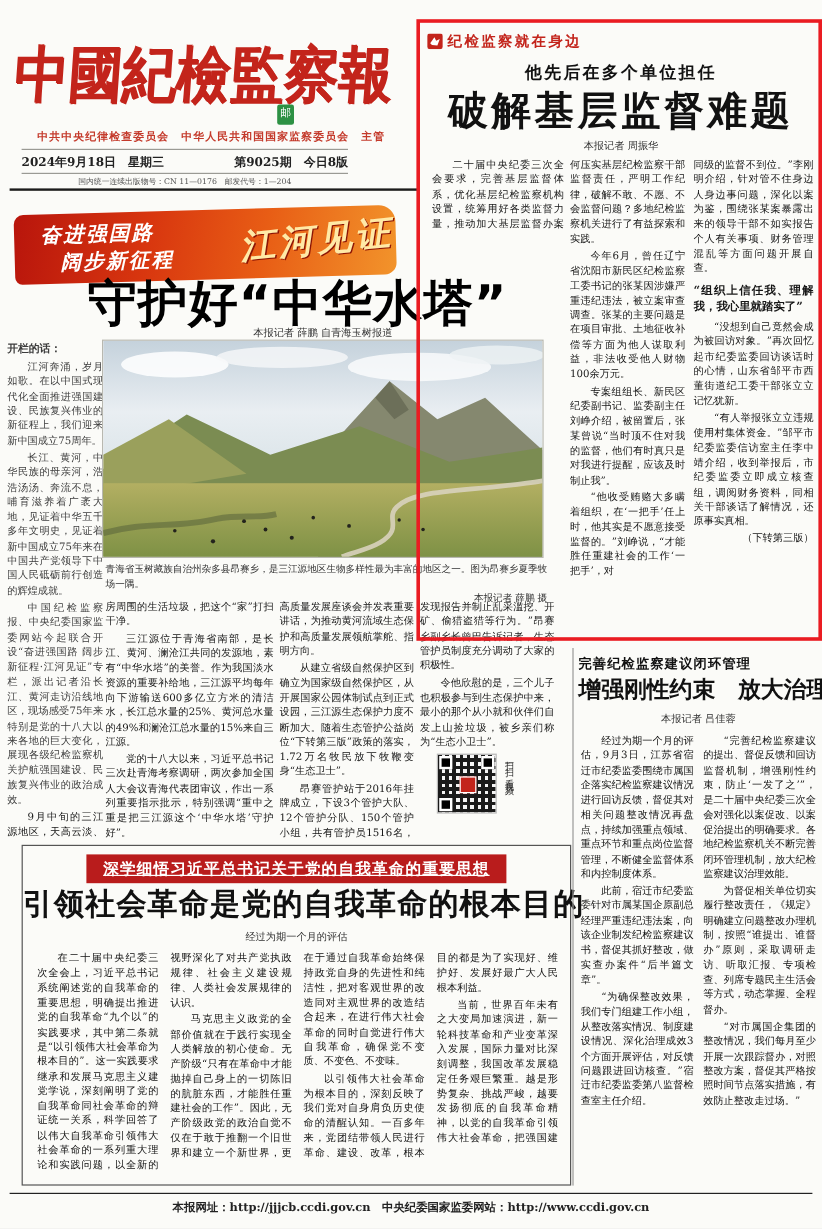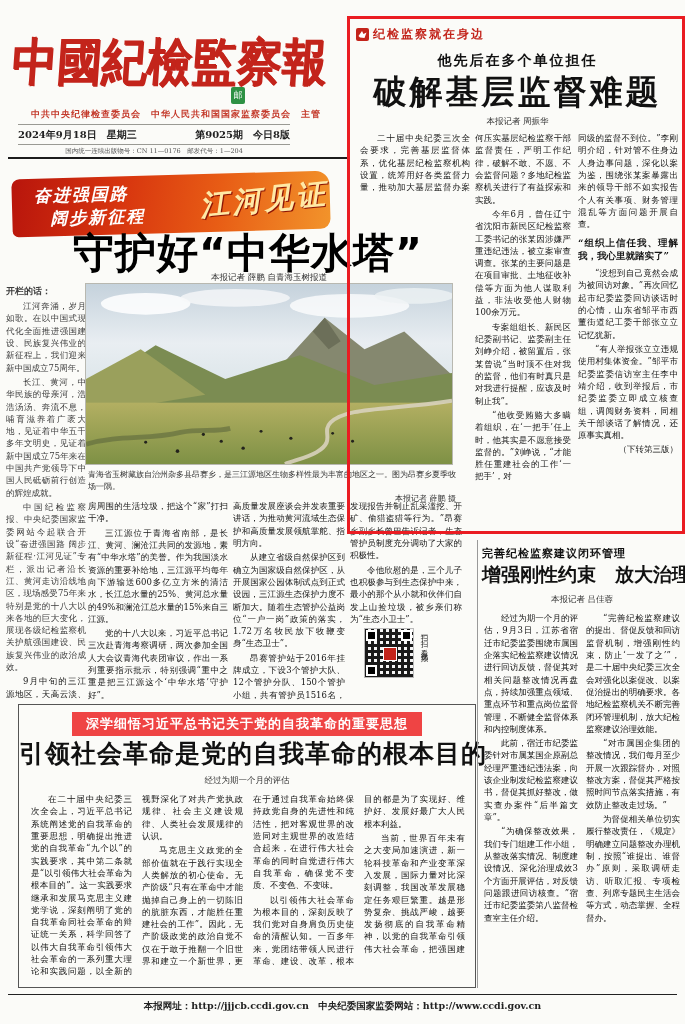--- a/index.html
+++ b/index.html
@@ -57,21 +57,21 @@
   .qr-row{left:364px;top:628px;display:flex;gap:5px;align-items:flex-start;}
   .qr{width:48px;height:48px;border:1px solid #bbb;background:
       repeating-linear-gradient(0deg,#1a1a1a 0 3px,transparent 3px 6px),
       repeating-linear-gradient(90deg,#1a1a1a 0 3px,#f4f4f4 3px 6px);position:relative;}
   .qr .c{position:absolute;width:11px;height:11px;background:#000;border:2px solid #fff;box-sizing:border-box;}
   .qr .c1{left:1px;top:1px;} .qr .c2{right:1px;top:1px;} .qr .c3{left:1px;bottom:1px;}
   .qr .red{position:absolute;left:18px;top:18px;width:12px;height:12px;background:#c3241b;border:1px solid #fff;}
   .qr-caption{writing-mode:vertical-rl;font-size:7.5px;letter-spacing:3px;color:#222;height:48px;}
   
   .mid-box{left:18px;top:704px;width:458px;height:284px;border:1px solid #555;box-sizing:border-box;}
-  .mid-bar{position:absolute;left:50%;transform:translateX(-50%);top:7px;background:#ef4444;color:#fff;font-weight:700;font-size:13px;letter-spacing:1px;padding:3px 14px;white-space:nowrap;font-family:"DejaVu Sans","Liberation Sans",sans-serif;}
+  .mid-bar{position:absolute;left:50%;transform:translateX(-50%);top:7px;background:#b91c1c;color:#fff;font-weight:700;font-size:13px;letter-spacing:1px;padding:3px 14px;white-space:nowrap;font-family:"DejaVu Sans","Liberation Sans",sans-serif;text-decoration:underline;}
   .mid-head{position:absolute;left:0;top:32px;width:100%;text-align:center;font-size:25px;font-weight:900;letter-spacing:1px;white-space:nowrap;}
   .mid-byline{position:absolute;left:0;top:70px;width:100%;text-align:center;font-size:8.5px;color:#333;}
   .mid-body{position:absolute;left:12px;top:88px;width:434px;height:186px;column-count:4;column-gap:10px;font-size:8.5px;line-height:1.45;text-align:justify;overflow:hidden;}
   .mid-body p{margin:0 0 2px;text-indent:2em;}
   
   .vrule{left:477px;top:540px;width:1px;height:448px;background:#999;}
   .rb-art{left:482px;top:540px;width:200px;height:448px;}
   .rb-kicker{position:absolute;left:0;top:6px;width:100%;text-align:left;font-size:11px;font-weight:700;letter-spacing:1px;}
   .rb-head{position:absolute;left:0;top:22px;width:100%;text-align:center;font-size:19px;font-weight:900;white-space:nowrap;}
   .rb-byline{position:absolute;left:0;top:54px;width:100%;text-align:center;font-size:8.5px;color:#333;}
@@ -190,21 +190,21 @@
   </div>
 
   <div class="col" style="left:88px;top:500px;width:140px;height:200px;">
     <p class="noindent">房周围的生活垃圾，把这个“家”打扫干净。</p>
     <p>三江源位于青海省南部，是长江、黄河、澜沧江共同的发源地，素有“中华水塔”的美誉。作为我国淡水资源的重要补给地，三江源平均每年向下游输送600多亿立方米的清洁水，长江总水量的25%、黄河总水量的49%和澜沧江总水量的15%来自三江源。</p>
     <p>党的十八大以来，习近平总书记三次赴青海考察调研，两次参加全国人大会议青海代表团审议，作出一系列重要指示批示，特别强调“重中之重是把三江源这个‘中华水塔’守护好”。</p>
 
   </div>
   <div class="col" style="left:233px;top:500px;width:112px;height:200px;">
     <p class="noindent">高质量发展座谈会并发表重要讲话，为推动黄河流域生态保护和高质量发展领航掌舵、指明方向。</p>
-    <p>从建立省级自然保护区到确立为国家级自然保护区，从开展国家公园体制试点到正式设园，三江源生态保护力度不断加大。随着生态管护公益岗位“一户一岗”政策的落实，1.72万名牧民放下牧鞭变身“生态卫士”。</p>
+    <p>从建立省级自然保护区到确立为国家级自然保护区，从开展国家公园体制试点到正式设园，三江源生态保护力度不断加大。随着生态管护公益岗位“下转第三版”政策的落实，1.72万名牧民放下牧鞭变身“生态卫士”。</p>
     <p>昂赛管护站于2016年挂牌成立，下设3个管护大队、12个管护分队、150个管护小组，共有管护员1516名，每名管护员每年可获得2.1万元工资性收入。</p>
 
   </div>
   <div class="col" style="left:350px;top:500px;width:112px;height:126px;">
     <p class="noindent">发现报告并制止乱采滥挖、开矿、偷猎盗猎等行为。”昂赛乡副乡长曾巴告诉记者，生态管护员制度充分调动了大家的积极性。</p>
     <p>令他欣慰的是，三个儿子也积极参与到生态保护中来，最小的那个从小就和伙伴们自发上山捡垃圾，被乡亲们称为“生态小卫士”。</p>
 
   </div>
 
   <div class="abs qr-row">
@@ -232,22 +232,22 @@
   <div class="abs vrule"></div>
   <div class="abs rb-art">
     <div class="rb-kicker">完善纪检监察建议闭环管理</div>
     <div class="rb-head">增强刚性约束　放大治理效能</div>
     <div class="rb-byline">本报记者 吕佳蓉</div>
     <div class="rb-body">
       <p>经过为期一个月的评估，9月3日，江苏省宿迁市纪委监委围绕市属国企落实纪检监察建议情况进行回访反馈，督促其对相关问题整改情况再盘点，持续加强重点领域、重点环节和重点岗位监督管理，不断健全监督体系和内控制度体系。</p>
       <p>此前，宿迁市纪委监委针对市属某国企原副总经理严重违纪违法案，向该企业制发纪检监察建议书，督促其抓好整改，做实查办案件“后半篇文章”。</p>
       <p>“为确保整改效果，我们专门组建工作小组，从整改落实情况、制度建设情况、深化治理成效3个方面开展评估，对反馈问题跟进回访核查。”宿迁市纪委监委第八监督检查室主任介绍。</p>
       <p>“完善纪检监察建议的提出、督促反馈和回访监督机制，增强刚性约束，防止‘一发了之’”，是二十届中央纪委三次全会对强化以案促改、以案促治提出的明确要求。各地纪检监察机关不断完善闭环管理机制，放大纪检监察建议治理效能。</p>
+      <p>为督促相关单位切实履行整改责任，《规定》明确建立问题整改办理机制，按照“谁提出、谁督办”原则，采取调研走访、听取汇报、专项检查、列席专题民主生活会等方式，动态掌握、全程督办。</p>
       <p>“对市属国企集团的整改情况，我们每月至少开展一次跟踪督办，对照整改方案，督促其严格按照时间节点落实措施，有效防止整改走过场。”</p>
-      <p>为督促相关单位切实履行整改责任，《规定》明确建立问题整改办理机制，按照“谁提出、谁督办”原则，采取调研走访、听取汇报、专项检查、列席专题民主生活会等方式，动态掌握、全程督办。</p>
 
     </div>
   </div>
 
   <div class="abs hl-box"></div>
 
   <div class="abs foot-rule"></div>
   <div class="abs foot-text">本报网址：http://jjjcb.ccdi.gov.cn　中央纪委国家监委网站：http://www.ccdi.gov.cn</div>
 
 </div>

